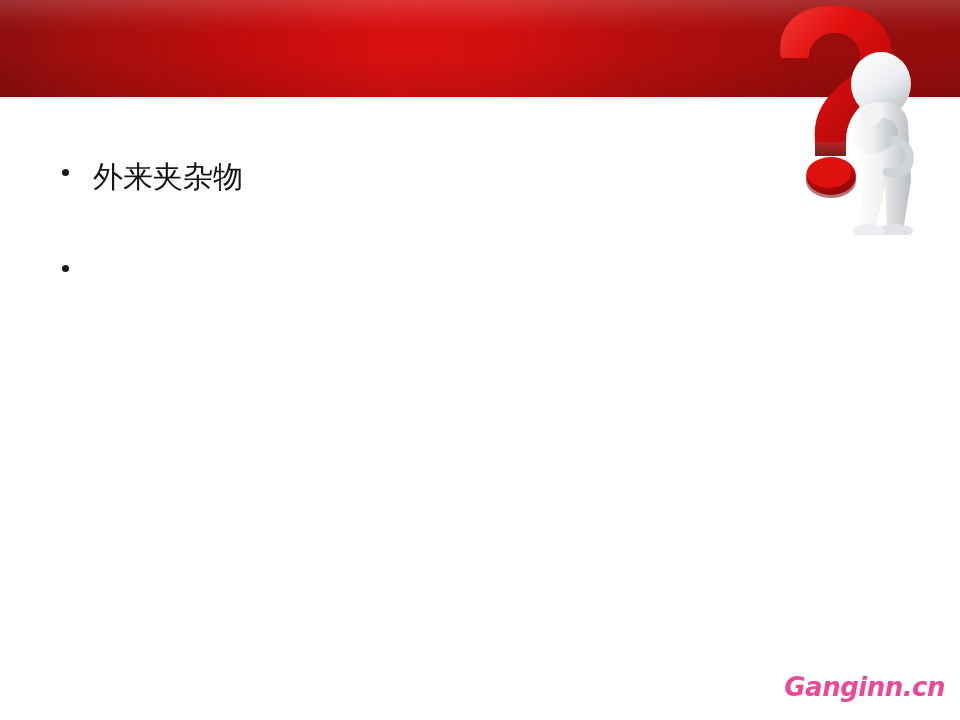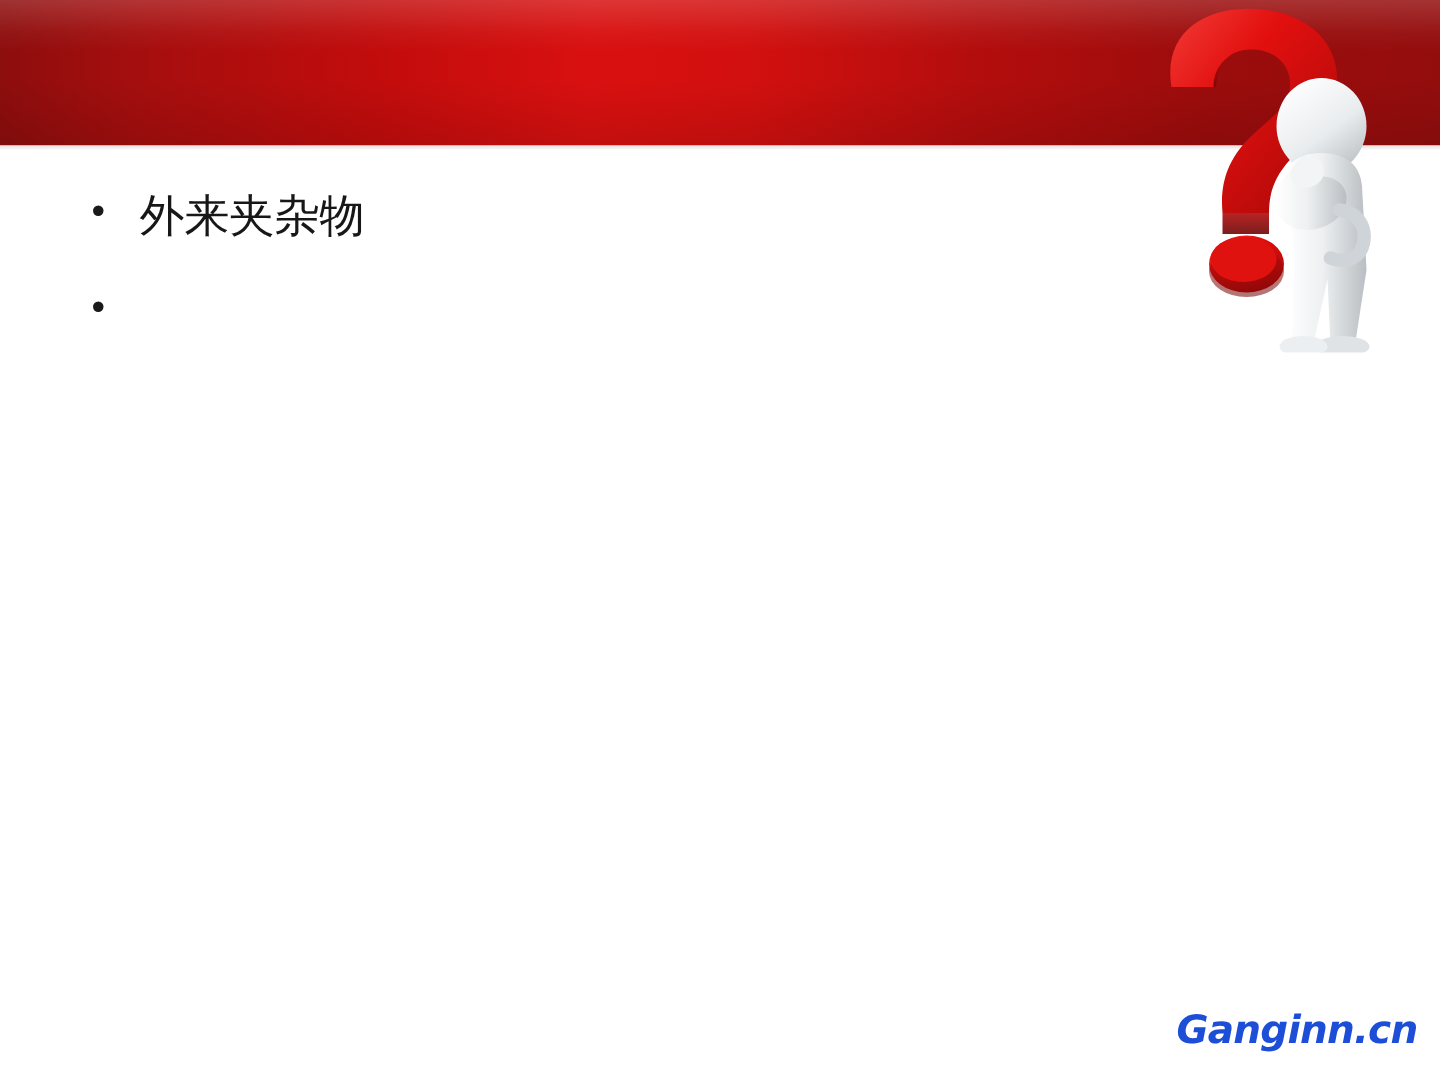--- a/index.html
+++ b/index.html
@@ -73,20 +73,21 @@
   .content {
     position: absolute;
     left: 0;
     top: 124px;
     width: 960px;
   }
   .bullet-row {
     position: relative;
     padding-left: 93px;
     padding-right: 58px;
+    margin-top: 32px;
   }
   .bullet-dot {
     position: absolute;
     left: 62px;
     top: 13px;
     width: 7px;
     height: 7px;
     background: #1a1a1a;
     border-radius: 50%;
   }
@@ -108,21 +109,21 @@
 
   
   .watermark {
     position: absolute;
     right: 15px;
     bottom: 18px;
     font-family: "DejaVu Sans", "Liberation Sans", sans-serif;
     font-size: 26px;
     font-weight: bold;
     font-style: italic;
-    color: #1d4ed8;
+    color: #ec4899;
     letter-spacing: -0.5px;
     white-space: nowrap;
   }
 </style>
 </head>
 <body>
 
 <div id="slide">
 
   <div class="header-band">

